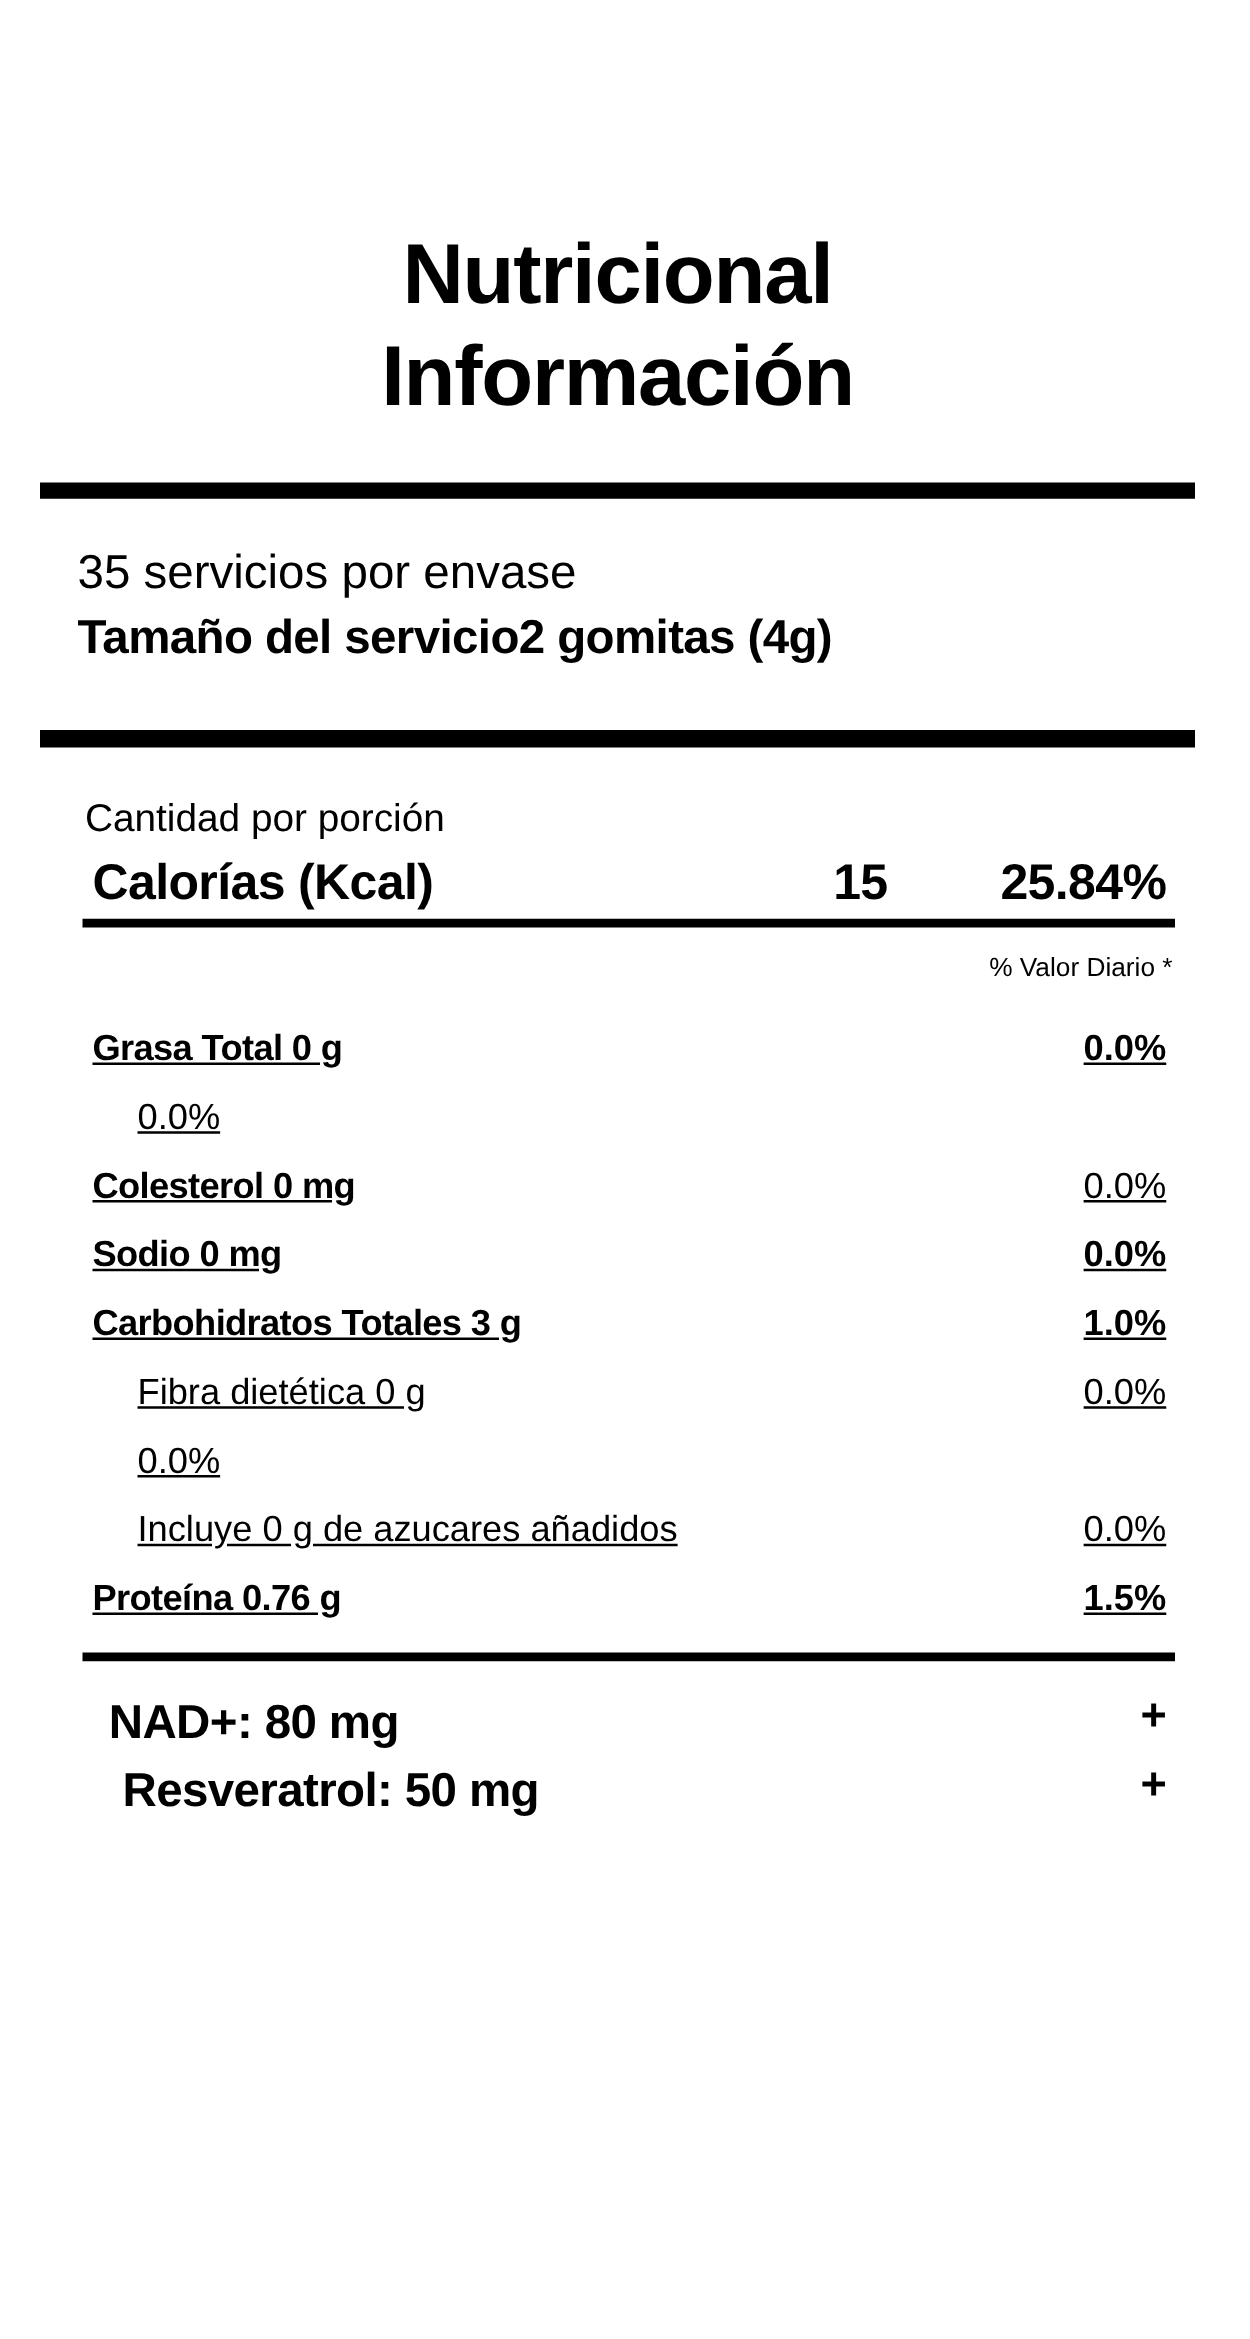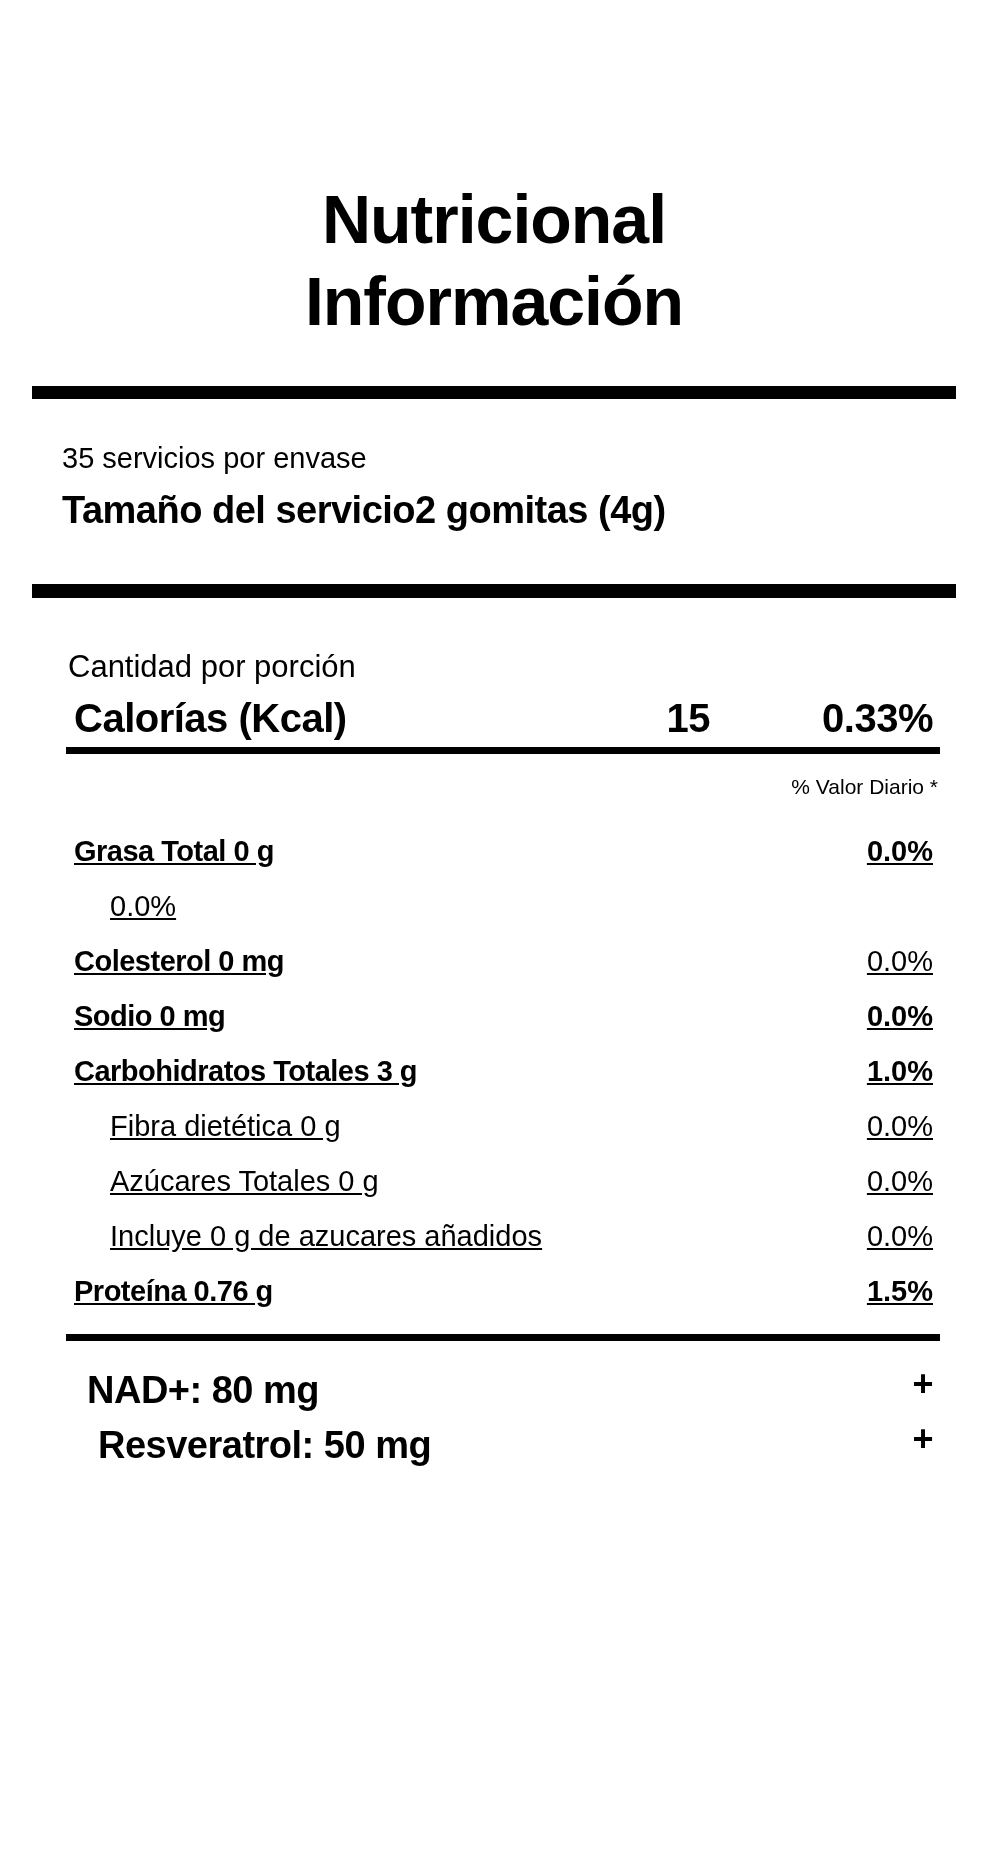--- a/index.html
+++ b/index.html
@@ -33,36 +33,36 @@
   .bar {
     height: 13px;
     background: #000000;
   }
   .bar-1 { margin-top: 44px; }
   .bar-2 { margin-top: 51px; height: 14px; }
   .servings {
     padding: 36px 26px 0 30px;
   }
   .servings-line1 {
-    font-size: 29px;
+    font-size: 38px;
     line-height: 46px;
     font-weight: 400;
   }
   .servings-line2 {
     margin-top: 6px;
     display: flex;
     justify-content: flex-start;
     align-items: baseline;
     font-size: 38px;
     line-height: 46px;
     font-weight: 700;
     letter-spacing: -0.5px;
   }
   .amount-per {
-    margin-top: 50px;
+    margin-top: 38px;
     padding-left: 36px;
     font-size: 31px;
     line-height: 38px;
     font-weight: 400;
   }
   .calories-row {
     margin-top: 8px;
     padding: 0 23px 0 42px;
     display: flex;
     align-items: baseline;
@@ -144,21 +144,21 @@
       </div>
     </div>
 
     <div class="bar bar-2"></div>
 
     <div class="amount-per">Cantidad por porción</div>
 
     <div class="calories-row">
       <span class="cal-label">Calorías (Kcal)</span>
       <span class="cal-amount">15</span>
-      <span class="cal-dv">0.33%</span>
+      <span class="cal-dv">25.84%</span>
     </div>
 
     <div class="rule rule-top"></div>
 
     <div class="dv-header">% Valor Diario *</div>
 
     <div class="rows">
       <div class="nutrient-row bold">
         <span>Grasa Total 0 g</span>
         <span class="dv bold-dv">0.0%</span>
@@ -176,21 +176,20 @@
       </div>
       <div class="nutrient-row bold">
         <span>Carbohidratos Totales 3 g</span>
         <span class="dv bold-dv">1.0%</span>
       </div>
       <div class="nutrient-row indent">
         <span>Fibra dietética 0 g</span>
         <span class="dv">0.0%</span>
       </div>
       <div class="nutrient-row indent">
-        <span>Azúcares Totales 0 g</span>
         <span class="dv">0.0%</span>
       </div>
       <div class="nutrient-row indent">
         <span>Incluye 0 g de azucares añadidos</span>
         <span class="dv">0.0%</span>
       </div>
       <div class="nutrient-row bold">
         <span>Proteína 0.76 g</span>
         <span class="dv bold-dv">1.5%</span>
       </div>

